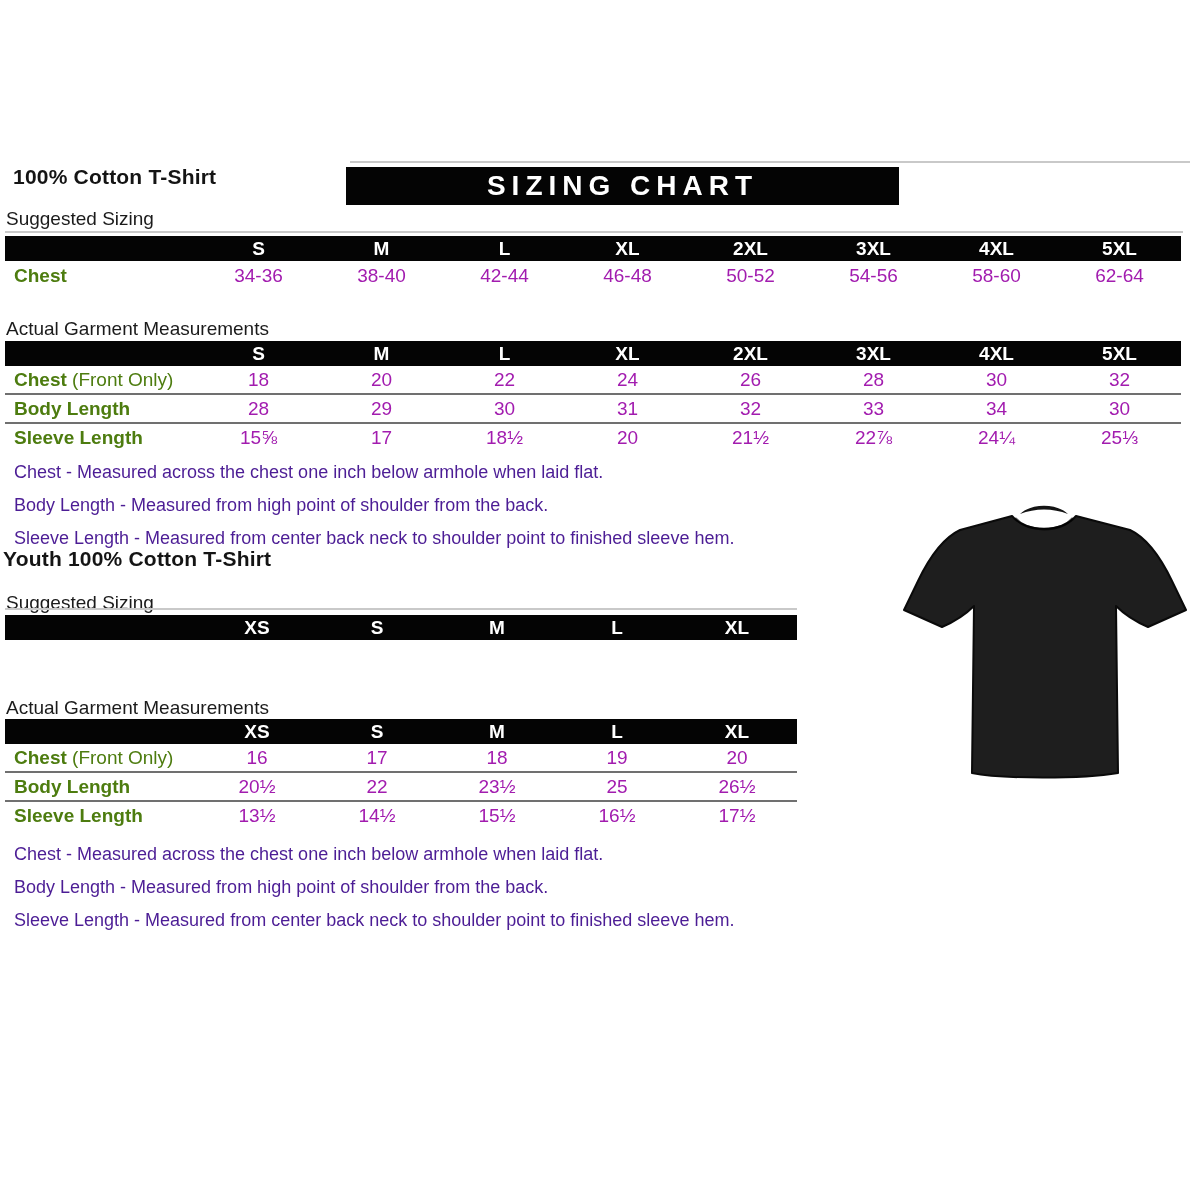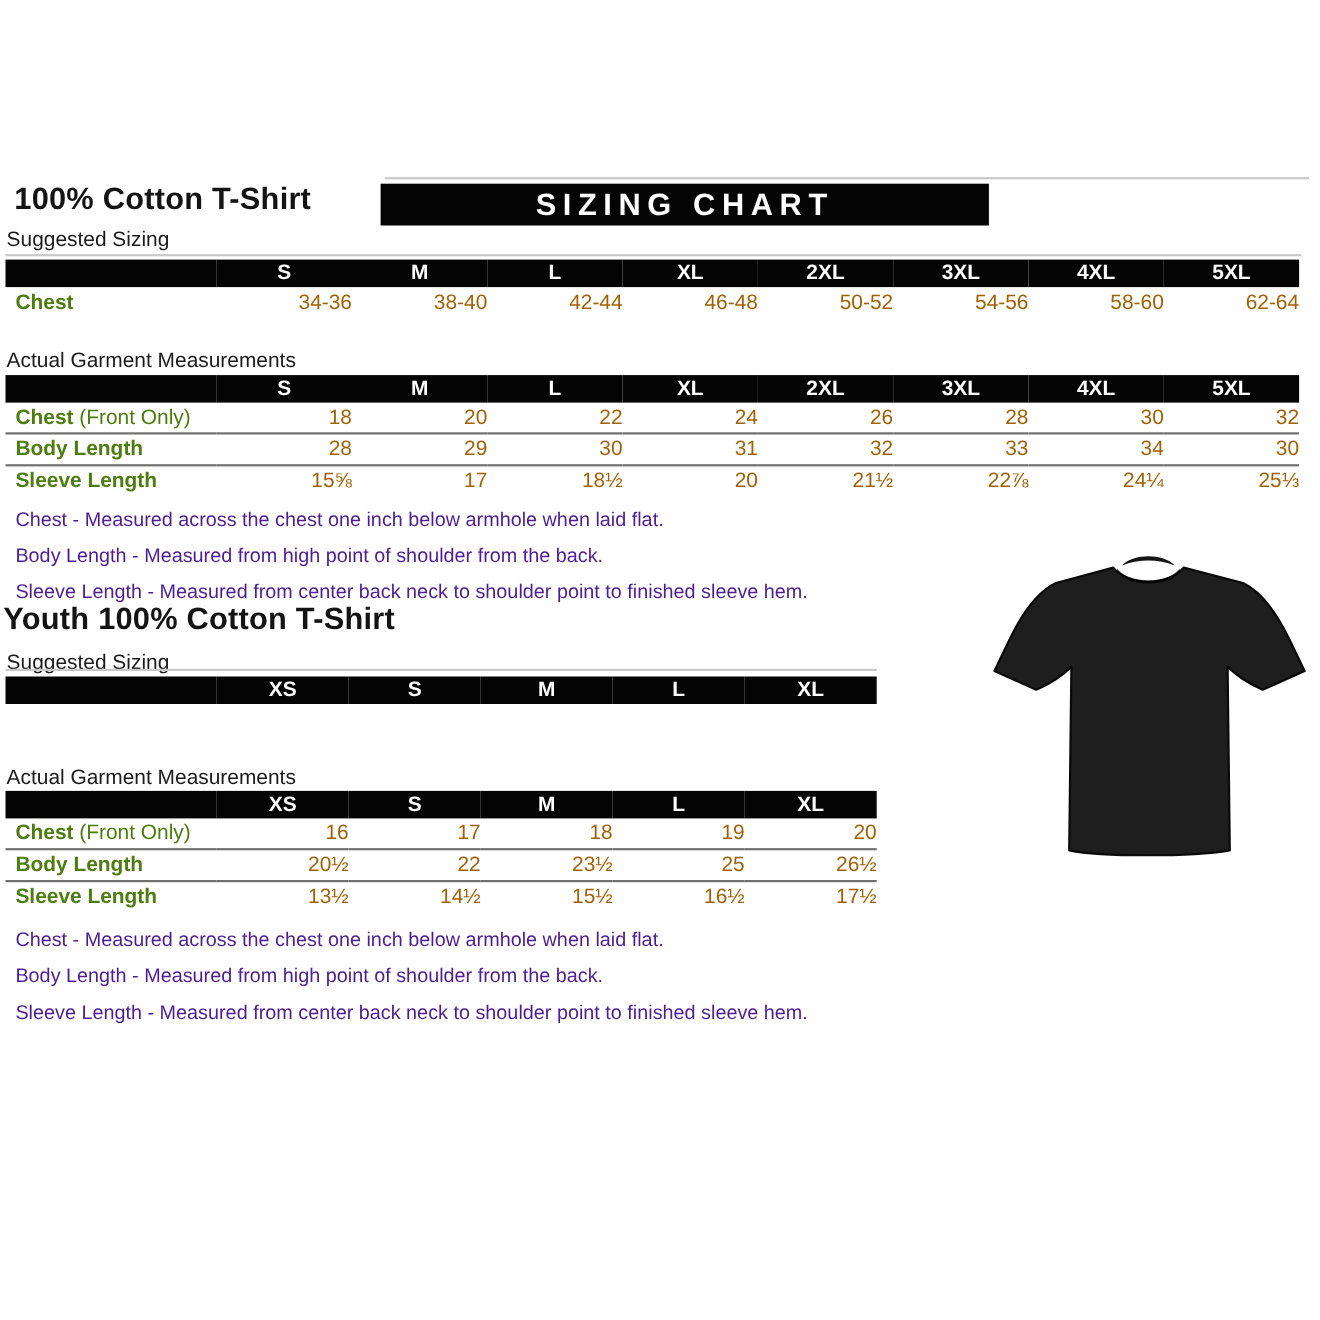--- a/index.html
+++ b/index.html
@@ -1,32 +1,32 @@
 <!DOCTYPE html>
 <html><head>
 <meta charset="utf-8">
 <style>
   html,body{margin:0;padding:0;background:#ffffff;}
   body{font-family:"Liberation Sans", sans-serif;color:#151515;}
   .page{position:relative;width:1200px;height:1200px;background:#ffffff;overflow:hidden;}
   .abs{position:absolute;}
 
-  .big-title{font-size:28px;font-weight:bold;letter-spacing:0.2px;color:#141414;white-space:nowrap;}
+  .big-title{font-size:21px;font-weight:bold;letter-spacing:0.2px;color:#141414;white-space:nowrap;}
   .banner{background:#040404;color:#ffffff;text-align:center;font-weight:bold;
           font-size:28px;letter-spacing:6px;line-height:38px;height:38px;}
   .sec-label{font-size:19px;color:#1b1b1b;white-space:nowrap;}
 
   .artifact-line{background:#c9c9c9;height:2px;}
 
   table{border-collapse:collapse;table-layout:fixed;}
   table.adult{width:1176px;}
   table.youth{width:792px;}
   tr.bar th{background:#040404;color:#ffffff;font-size:19px;font-weight:bold;
             height:25px;padding:0;text-align:center;vertical-align:middle;}
-  td{font-size:19px;color:#a16207;text-align:right;vertical-align:middle;
+  td{font-size:19px;color:#a21caf;text-align:center;vertical-align:middle;
      height:29px;padding:0;}
   table.meas td{height:27px;}
   td.lbl{text-align:left;padding-left:9px;font-weight:bold;color:#4d7c0f;white-space:nowrap;}
   td.lbl .sfx{font-weight:normal;}
   tr.sep td{border-bottom:2px solid #707070;}
 
   .notes div{font-size:18px;line-height:33px;color:#4c1d95;white-space:nowrap;}
 </style>
 </head>
 <body>

